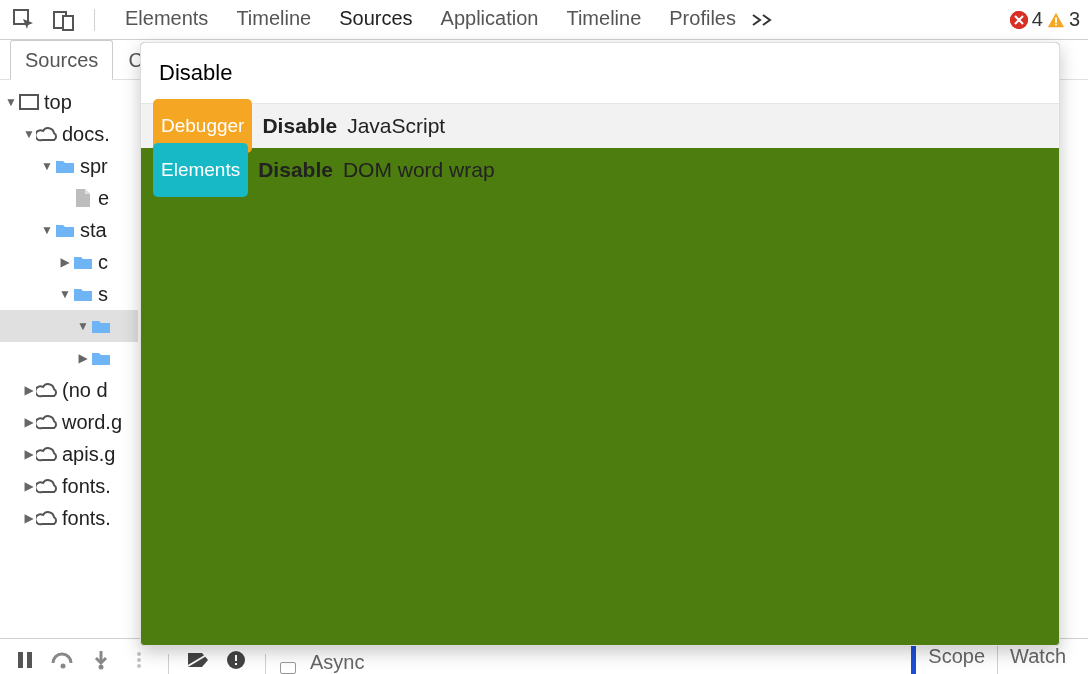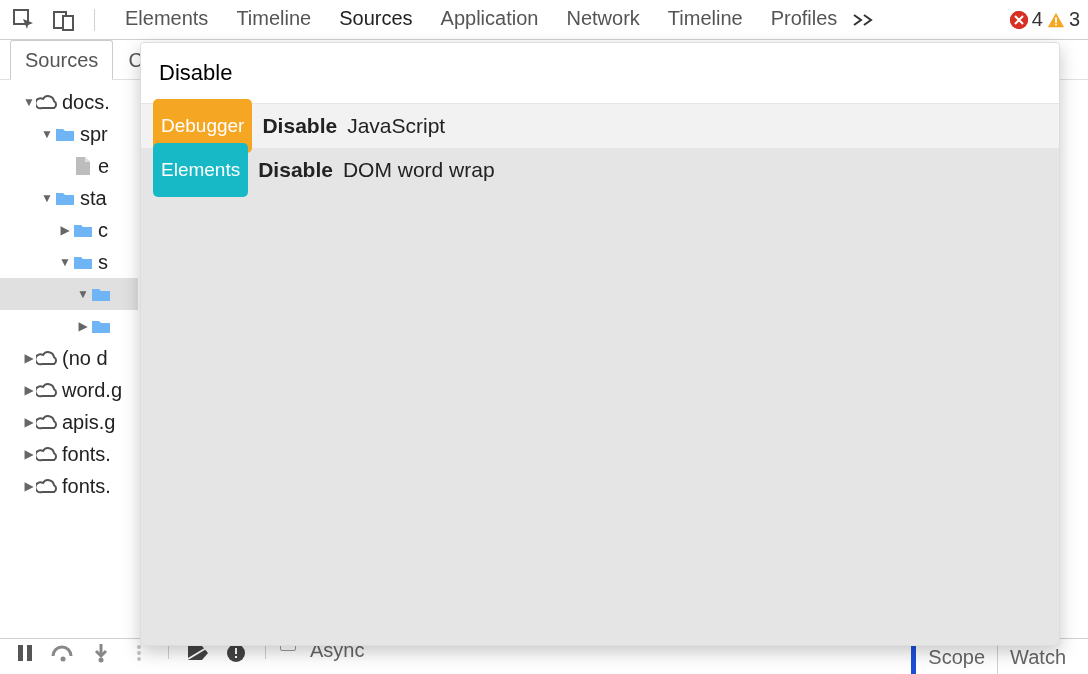--- a/index.html
+++ b/index.html
@@ -37,30 +37,30 @@
 .indent-0 { padding-left: 4px; }
 .indent-1 { padding-left: 22px; }
 .indent-2 { padding-left: 40px; align-items: center; }
 .indent-3 { padding-left: 58px; }
 .indent-4 { padding-left: 76px; }
 
 
 .content { flex: 1; }
 
 
-.bottom-bar { position: absolute; bottom: 0; left: 0; right: 0; height: 36px; border-top: 1px solid #d0d0d0; display: flex; align-items: flex-start; padding: 0 10px; gap: 8px; color: #666; font-size: 20px; }
+.bottom-bar { position: absolute; bottom: 0; left: 0; right: 0; height: 36px; border-top: 1px solid #d0d0d0; display: flex; align-items: flex-end; padding: 0 10px; gap: 8px; color: #666; font-size: 20px; }
 .bottom-bar .bb-icon { width: 30px; height: 28px; display: flex; align-items: center; justify-content: center; cursor: pointer; }
 .bottom-bar .vsep { width: 1px; height: 20px; background: #d0d0d0; margin: 0 6px; }
 .bottom-bar .cb { width: 16px; height: 12px; border: 1px solid #999; border-radius: 2px; margin-right: 6px; }
 .bottom-bar .right { margin-left: auto; display: flex; align-items: center; gap: 0; }
 .bottom-bar .right .pill { padding: 0 12px; border-left: 1px solid #d0d0d0; height: 36px; display: flex; align-items: center; }
 .bottom-bar .right .pill:first-child { border-left: 5px solid #1d4ed8; }
 
 
-.popover { position: absolute; top: 42px; left: 140px; right: 28px; bottom: 28px; background: #e5e5e5; box-shadow: 0 6px 18px rgba(0,0,0,.22); border-radius: 4px; border: 1px solid #ddd; display: flex; flex-direction: column; overflow: hidden; z-index: 50; }
+.popover { position: absolute; top: 42px; left: 140px; right: 28px; bottom: 28px; background: #4d7c0f; box-shadow: 0 6px 18px rgba(0,0,0,.22); border-radius: 4px; border: 1px solid #ddd; display: flex; flex-direction: column; overflow: hidden; z-index: 50; }
 .popover .cmd-input { height: 60px; border: none; outline: none; font-size: 22px; padding: 0 18px; width: 100%; }
 .popover .cmd-sep { height: 1px; background: #e5e5e5; }
 .popover .cmd-item { display: flex; align-items: center; gap: 10px; height: 44px; padding: 0 12px; font-size: 21px; cursor: pointer; }
 .popover .cmd-item.selected { background: #f2f2f2; }
 .popover .cmd-tag { padding: 16px 8px; border-radius: 5px; color: #fff; font-size: 19px; }
 .popover .cmd-tag.orange { background: #f5a623; }
 .popover .cmd-tag.teal   { background: #17b9c7; }
 .popover .cmd-bold { font-weight: 700; color: #222; }
 .popover .cmd-rest { color: #222; }
 
@@ -82,21 +82,20 @@
         <rect x="10" y="7" width="10" height="14" fill="#fff" stroke="#555" stroke-width="2"></rect>
       </svg>
   </div>
   <div class="vsep"></div>
 
   <div class="tabs">
     <div class="tab">Elements</div>
     <div class="tab">Timeline</div>
     <div class="tab active">Sources</div>
     <div class="tab">Application</div>
-    <div class="tab">Network</div>
     <div class="tab">Timeline</div>
     <div class="tab">Profiles</div>
     <div class="more-icon">
       <svg width="22" height="14" viewBox="0 0 22 14">
           <path d="M2 2 L9 7 L2 12 M12 2 L19 7 L12 12" fill="none" stroke="#333" stroke-width="2"></path>
         </svg>
     </div>
   </div>
 
   <div class="badges">
@@ -118,20 +117,29 @@
   </div>
 </div>
 
 <div class="sec-tabs">
   <div class="sec-tab active">Sources</div>
   <div class="sec-tab">Co</div>
 </div>
 
 <div class="main-row">
   <div class="sidebar" id="sidebar">
+      <div class="tree-item indent-0">
+        <span class="disclosure open"></span>
+        <span class="tree-icon">
+          <svg width="20" height="16" viewBox="0 0 20 16">
+            <rect x="1" y="1" width="18" height="14" fill="none" stroke="#555" stroke-width="2"></rect>
+          </svg>
+        </span>
+        <span class="tree-label">top</span>
+      </div>
       <div class="tree-item indent-1">
         <span class="disclosure open"></span>
         <span class="tree-icon">
           <svg width="22" height="16" viewBox="0 0 22 16">
             <path d="M6 14a5 5 0 1 1 1-9 6 6 0 0 1 11 2 4 4 0 0 1 0 7z" fill="none" stroke="#555" stroke-width="2"></path>
           </svg>
         </span>
         <span class="tree-label">docs.</span>
       </div>
       <div class="tree-item indent-2">

